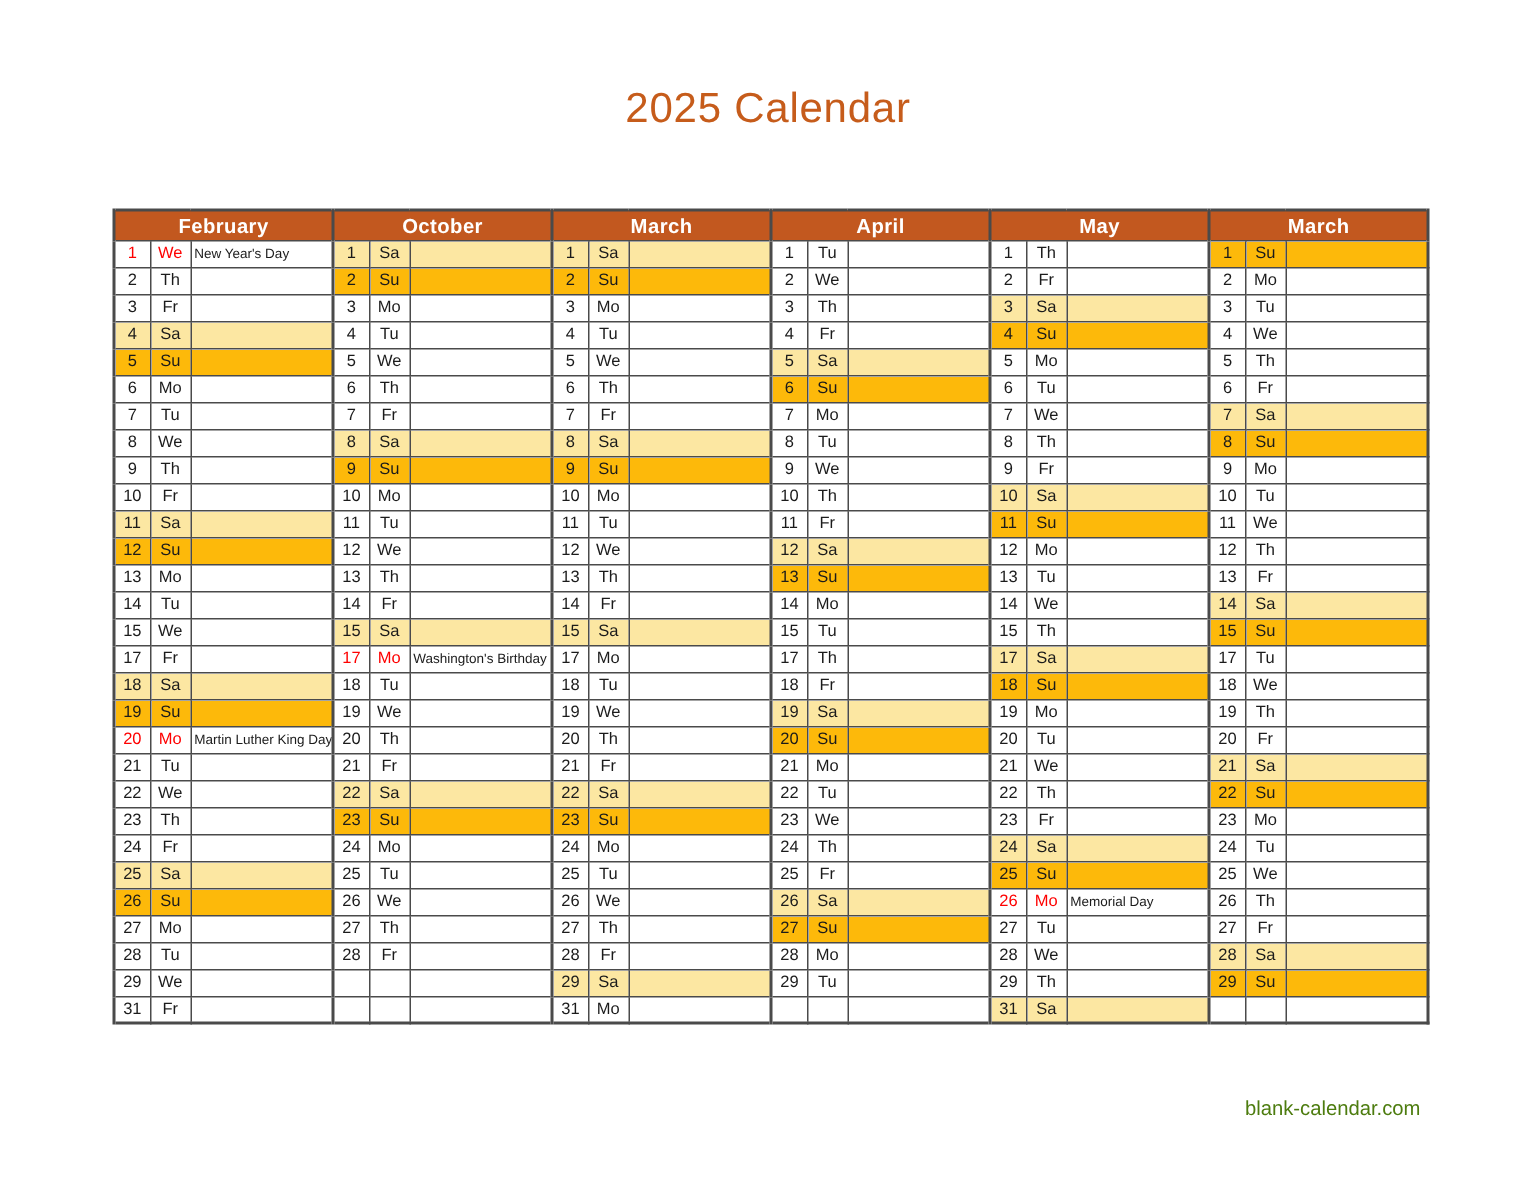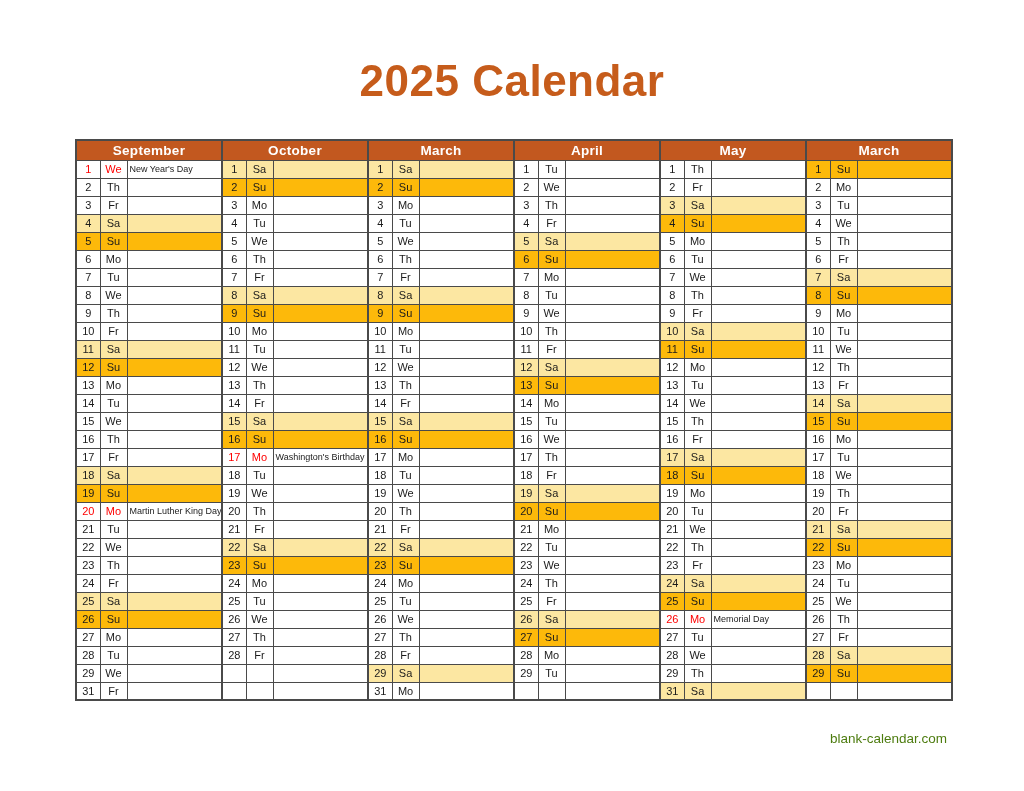--- a/index.html
+++ b/index.html
@@ -17,22 +17,22 @@
     position:relative;
     background:#ffffff;
     font-family:"Liberation Sans", sans-serif;
     overflow:hidden;
   }
   .title{
     position:absolute;
     left:0; top:56px;
     width:100%;
     text-align:center;
-    font-size:44px;
-    font-weight:bold;
+    font-size:28px;
+    font-weight:normal;
     color:var(--accent);
     letter-spacing:0.5px;
   }
   table.cal{
     position:absolute;
     left:75px; top:139px;
     width:876px;
     border-collapse:collapse;
     table-layout:fixed;
     border:2px solid var(--grid);
@@ -102,21 +102,21 @@
       <col class="col-note">
       <col class="col-day">
       <col class="col-wd">
       <col class="col-note">
       <col class="col-day">
       <col class="col-wd">
       <col class="col-note">
     </colgroup>
   <thead>
       <tr>
-        <th class="month" colspan="3">September</th>
+        <th class="month" colspan="3">February</th>
         <th class="month" colspan="3">October</th>
         <th class="month" colspan="3">March</th>
         <th class="month" colspan="3">April</th>
         <th class="month" colspan="3">May</th>
         <th class="month" colspan="3">March</th>
       </tr>
     </thead>
   <tbody>
       <tr>
         <td class="num msep red">1</td>
@@ -410,40 +410,20 @@
         <td class="note sat"></td>
         <td class="num msep">15</td>
         <td class="wd">Tu</td>
         <td class="note"></td>
         <td class="num msep">15</td>
         <td class="wd">Th</td>
         <td class="note"></td>
         <td class="num msep sun">15</td>
         <td class="wd sun">Su</td>
         <td class="note sun"></td>
-      </tr>
-      <tr>
-        <td class="num msep">16</td>
-        <td class="wd">Th</td>
-        <td class="note"></td>
-        <td class="num msep sun">16</td>
-        <td class="wd sun">Su</td>
-        <td class="note sun"></td>
-        <td class="num msep sun">16</td>
-        <td class="wd sun">Su</td>
-        <td class="note sun"></td>
-        <td class="num msep">16</td>
-        <td class="wd">We</td>
-        <td class="note"></td>
-        <td class="num msep">16</td>
-        <td class="wd">Fr</td>
-        <td class="note"></td>
-        <td class="num msep">16</td>
-        <td class="wd">Mo</td>
-        <td class="note"></td>
       </tr>
       <tr>
         <td class="num msep">17</td>
         <td class="wd">Fr</td>
         <td class="note"></td>
         <td class="num msep red">17</td>
         <td class="wd red">Mo</td>
         <td class="note">Washington's Birthday</td>
         <td class="num msep">17</td>
         <td class="wd">Mo</td>

